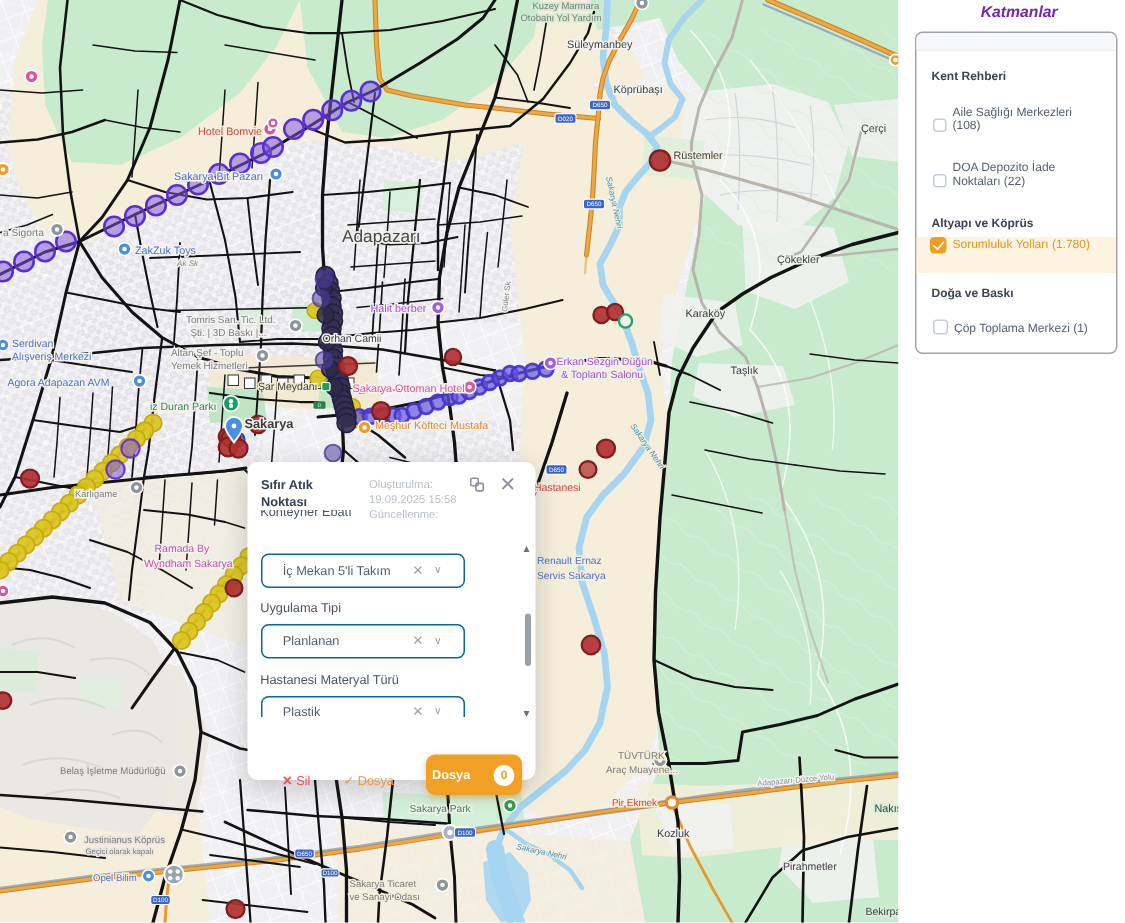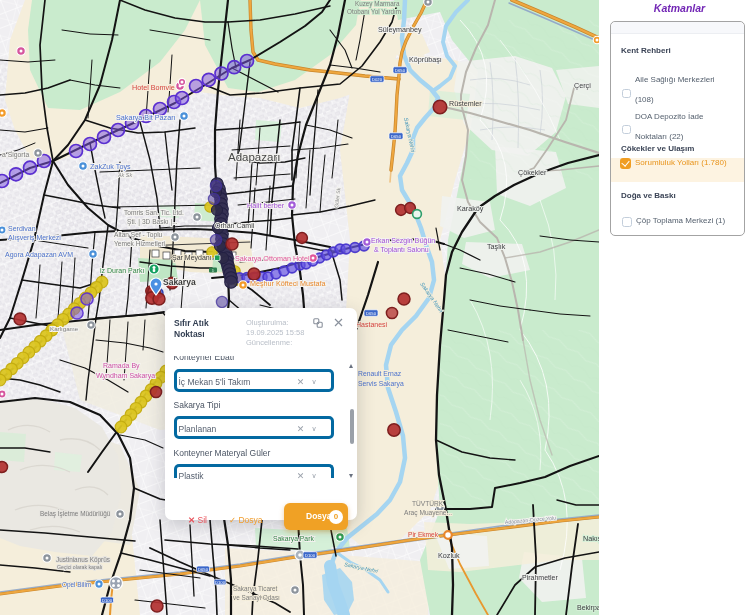--- a/index.html
+++ b/index.html
@@ -2,36 +2,36 @@
 <html><head><meta charset="utf-8"><style>
 *{margin:0;padding:0;box-sizing:border-box}
 html,body{width:750px;height:615px;overflow:hidden;background:#ffffff;font-family:"Liberation Sans",sans-serif}
 #stage{position:relative;width:750px;height:615px}
 #map{position:absolute;left:0;top:0;width:599px;height:615px;overflow:hidden}
 #side{position:absolute;left:599px;top:0;width:151px;height:615px;background:#ffffff}
 .kat{position:absolute;left:604px;top:2px;width:151px;text-align:center;color:#7226b5;font-weight:bold;font-style:italic;font-size:10.5px}
 .card{position:absolute;left:610px;top:21px;width:135px;height:215px;background:#ffffff;border:1px solid #a3a3a3;border-radius:5px}
 .cardhead{height:12px;background:#f7f8fb;border-bottom:1px solid #eceef2;border-radius:5px 5px 0 0}
 .sec{font-weight:bold;color:#3b4456;font-size:8px;padding:0}
-.row{display:flex;align-items:center;color:#55606e;font-size:8px;line-height:20px}
+.row{display:flex;align-items:flex-end;color:#55606e;font-size:8px;line-height:9px}
 .cb{width:9px;height:9px;border:1px solid #c3cedb;border-radius:2.5px;background:#fff;flex:none}
 .orow{position:absolute;left:611px;top:158px;width:133px;height:24px;background:#fdf3e1;display:flex;align-items:flex-start}
 .ocb{width:11px;height:11px;border-radius:3px;background:#f09d22;margin-left:9px;flex:none;position:relative}
 .ocb:after{content:"";position:absolute;left:2.5px;top:1px;width:4px;height:6px;border:solid #fff;border-width:0 1.6px 1.6px 0;transform:rotate(40deg)}
 .popup{position:absolute;left:165px;top:308px;width:192px;height:212px;background:#ffffff;border-radius:7px;box-shadow:0 5px 18px rgba(40,45,60,.22)}
 .ph{position:relative;padding:10px 9px 0 9px}
 .ptitle{font-weight:bold;color:#333f52;font-size:8.5px;line-height:10.5px;width:58px;float:left}
 .pmeta{color:#b9bfc8;font-size:7.5px;line-height:10px;margin-left:72px}
-.sel{position:absolute;left:8.5px;width:160px;height:23px;border:3px solid #0369a1;border-radius:5px;background:#fff;color:#555f6e;font-size:8.5px;line-height:21px;padding-left:2px}
+.sel{position:absolute;left:8.5px;width:136px;height:23px;border:1px solid #0369a1;border-radius:5px;background:#fff;color:#555f6e;font-size:8.5px;line-height:21px;padding-left:14px}
 .selic{position:absolute;right:7px;top:0;height:21px;color:#9aa1ab;font-size:9px;letter-spacing:7px}
 .flbl{position:absolute;left:8.5px;color:#4a5463;font-size:8.5px}
 .pfoot{position:absolute;left:0;top:195px;width:100%;height:30px}
 .sil{position:absolute;left:23px;top:12px;color:#e8515a;font-size:8.5px}
 .kay{position:absolute;left:64px;top:12px;color:#f09d2e;font-size:8.5px}
-.dosya{position:absolute;right:9px;top:0px;width:64px;height:27px;background:#f0a125;border-radius:6px;color:#fff;font-size:8.5px;font-weight:bold;line-height:27px;padding-left:22px;box-shadow:0 2px 5px rgba(200,120,10,.35)}
+.dosya{position:absolute;right:9px;top:0px;width:64px;height:27px;background:#f0a125;border-radius:6px;color:#fff;font-size:8.5px;font-weight:bold;line-height:27px;padding-left:4px;box-shadow:0 2px 5px rgba(200,120,10,.35)}
 .dcirc{position:absolute;right:5px;top:6.5px;width:14px;height:14px;background:#fff;border-radius:50%;color:#f0a125;font-size:8px;font-weight:bold;text-align:center;line-height:14px;padding:0}
 </style></head><body>
 <div id="stage">
 <div id="map"><svg width="599" height="615" viewBox="0 0 599 615" font-family="Liberation Sans, sans-serif">
         <defs>
 <pattern id="st1" width="13" height="13" patternUnits="userSpaceOnUse" patternTransform="rotate(-21)">
  <rect width="13" height="13" fill="none"></rect>
  <path d="M0 0H13M0 0V13" stroke="#ffffff" stroke-width="1.3"></path>
 </pattern>
 <pattern id="st2" width="17" height="17" patternUnits="userSpaceOnUse" patternTransform="rotate(14)">
@@ -544,21 +544,21 @@
   <div class="cardhead"></div>
   <div style="position:absolute;left:10px;top:24px" class="sec">Kent Rehberi</div>
   <div style="position:absolute;left:11px;top:48px" class="row">
         <span class="cb" style="margin-top:6.5px"></span>
         <span style="margin-left:4px">Aile Sağlığı Merkezleri<br>(108)</span>
       </div>
   <div style="position:absolute;left:11px;top:84.5px" class="row">
         <span class="cb" style="margin-top:6.5px"></span>
         <span style="margin-left:4px">DOA Depozito İade<br>Noktaları (22)</span>
       </div>
-  <div style="position:absolute;left:10px;top:122px" class="sec">Çökekler ve Ulaşım</div>
+  <div style="position:absolute;left:10px;top:122px" class="sec">Altyapı ve Köprüs</div>
   <div style="position:absolute;left:10px;top:169px" class="sec">Doğa ve Baskı</div>
   <div style="position:absolute;left:11px;top:189px" class="row">
         <span class="cb" style="width:10px;height:10px;margin-top:1.5px"></span>
         <span style="margin-left:4px">Çöp Toplama Merkezi (1)</span>
       </div>
 </div>
 <div class="orow">
       <span class="ocb"></span>
       <span style="color:#e8941c;font-size:8px;margin-left:4px">Sorumluluk Yolları (1.780)</span>
     </div>
@@ -567,27 +567,27 @@
     <div class="ptitle">Sıfır Atık Noktası</div>
     <div class="pmeta">Oluşturulma:<br>19.09.2025 15:58<br>Güncellenme:</div>
     <svg style="position:absolute;right:34px;top:10px" width="10" height="10" viewBox="0 0 10 10" fill="none" stroke="#8a919c" stroke-width="1.1">
           <rect x="0.8" y="0.8" width="5" height="5" rx="1"></rect>
           <rect x="4.2" y="4.2" width="5" height="5" rx="1"></rect>
         </svg>
     <svg style="position:absolute;right:14px;top:10px" width="9" height="9" viewBox="0 0 9 9" stroke="#8a919c" stroke-width="1.2">
           <path d="M1 1 L8 8 M8 1 L1 8"></path>
         </svg>
   </div>
-  <div style="position:absolute;left:8.5px;top:48px;width:170px;height:6px;overflow:hidden;color:#4a5463;font-size:8.5px">
+  <div style="position:absolute;left:8.5px;top:32px;width:170px;height:6px;overflow:hidden;color:#4a5463;font-size:8.5px">
         <span style="position:absolute;left:0;top:-4.5px">Konteyner Ebatı</span>
       </div>
   <div class="sel" style="top:61px">İç Mekan 5'li Takım<span class="selic">✕<span style="font-size:7px;position:relative;top:-1px">∨</span></span></div>
-  <div class="flbl" style="top:92px">Sakarya Tipi</div>
+  <div class="flbl" style="top:92px">Uygulama Tipi</div>
   <div class="sel" style="top:108px">Planlanan<span class="selic">✕<span style="font-size:7px;position:relative;top:-1px">∨</span></span></div>
-  <div class="flbl" style="top:140px">Konteyner Materyal Güler</div>
+  <div class="flbl" style="top:140px">Hastanesi Materyal Türü</div>
   <div class="sel" style="top:156px;height:14px;border-bottom:none;border-radius:5px 5px 0 0;line-height:18px">Plastik<span class="selic" style="line-height:18px">✕<span style="font-size:7px;position:relative;top:-1px">∨</span></span></div>
   <div style="position:absolute;right:3px;top:56px;width:5px;height:114px">
      <div style="position:absolute;top:0;left:0;width:0;height:0;border-left:2.5px solid transparent;border-right:2.5px solid transparent;border-bottom:4px solid #6a7280"></div>
      <div style="position:absolute;bottom:0;left:0;width:0;height:0;border-left:2.5px solid transparent;border-right:2.5px solid transparent;border-top:4px solid #6a7280"></div>
      <div style="position:absolute;top:45px;left:0.5px;width:4px;height:35px;background:#9aa0a8;border-radius:2px"></div>
   </div>
   <div class="pfoot">
     <span class="sil"><span style="font-weight:bold">✕</span> Sil</span>
     <span class="kay">✓ Dosya</span>
     <div class="dosya">Dosya<span class="dcirc">0</span></div>

